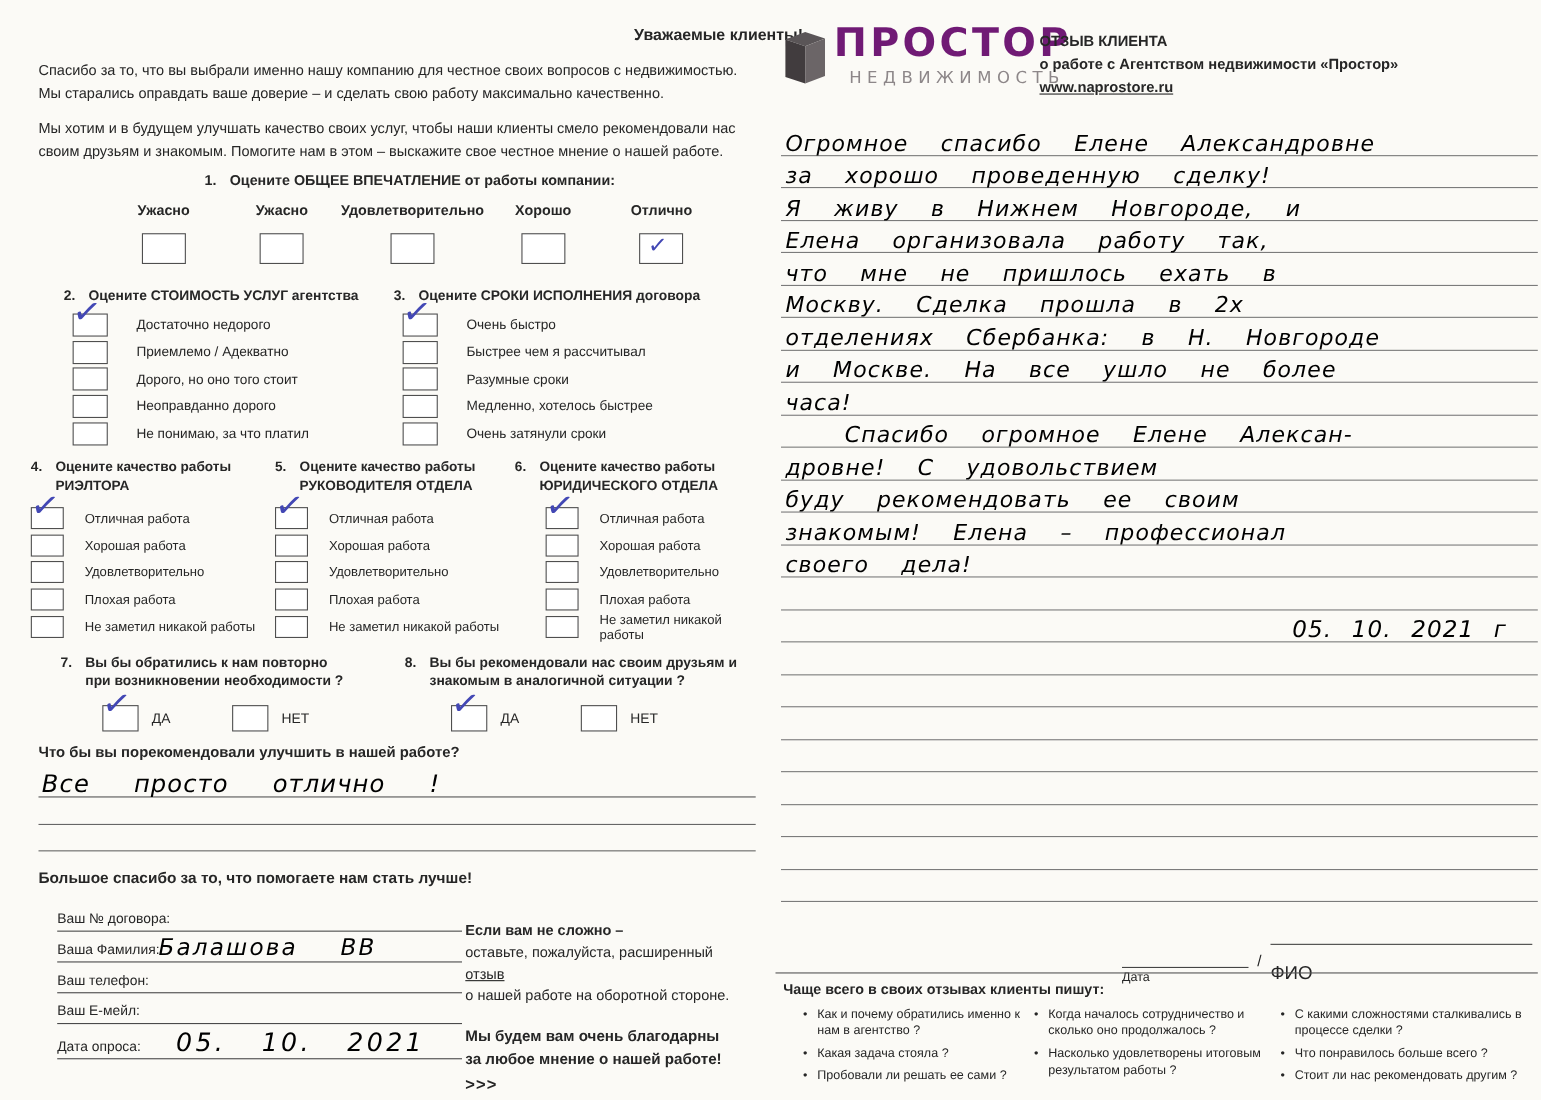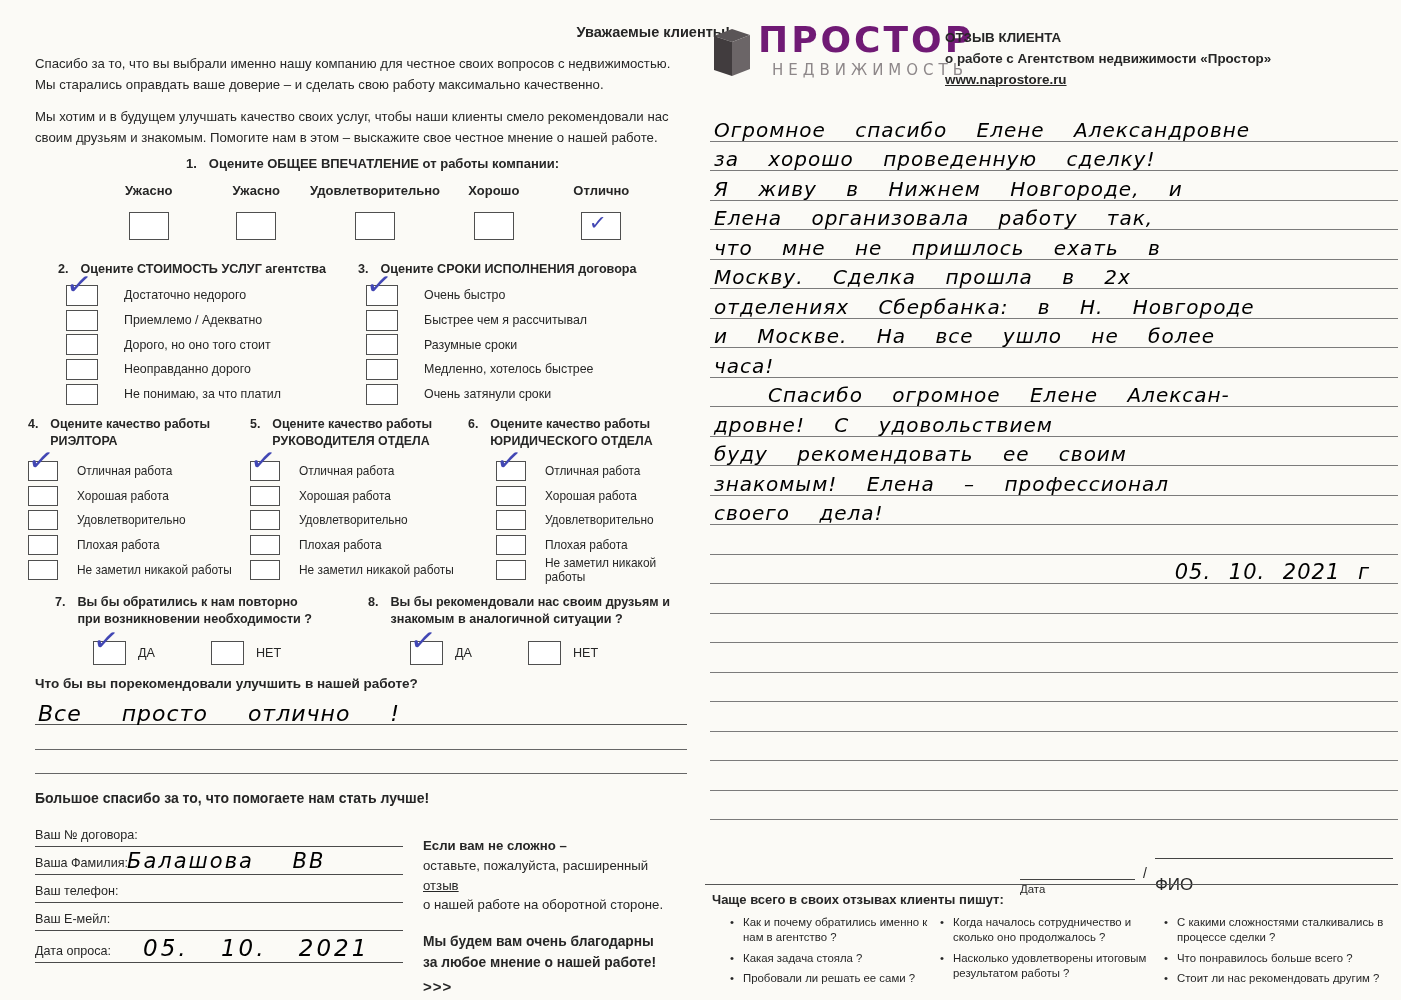--- a/index.html
+++ b/index.html
@@ -272,21 +272,21 @@
   <div class="abs" style="left:35px;top:697px;width:652px;">
     <div class="ansline" style="height:27px;">
       <span class="hw" style="position:absolute;bottom:-2px;left:3px;font-size:22px;word-spacing:32px;letter-spacing:1px;">Все просто отлично !</span>
     </div>
     <div style="height:24px;border-bottom:1.5px solid #666;"></div>
     <div style="height:23px;border-bottom:1.5px solid #666;"></div>
   </div>
 
   <div class="abs b" style="left:35px;top:790px;font-size:14px;">Большое спасибо за то, что помогаете нам стать лучше!</div>
 
-  <div class="abs" style="left:35px;top:820px;width:368px;">
+  <div class="abs" style="left:52px;top:820px;width:368px;">
     <div class="frow" style="height:26px;">
       <span class="flab">Ваш № договора:</span>
       <span class="hw" style="left:130px;font-size:18px;"></span>
     </div>
     <div class="frow">
       <span class="flab">Ваша Фамилия:</span>
       <span class="hw" style="left:92px;font-size:21px;word-spacing:30px;letter-spacing:2px;">Балашова ВВ</span>
     </div>
     <div class="frow">
       <span class="flab">Ваш телефон:</span>

